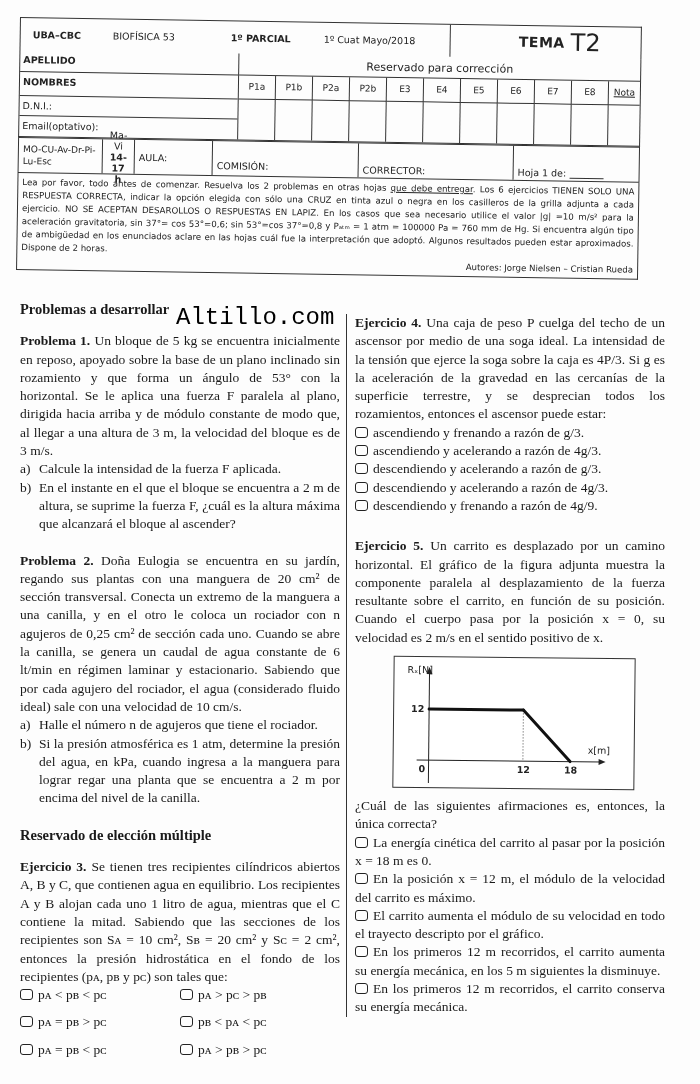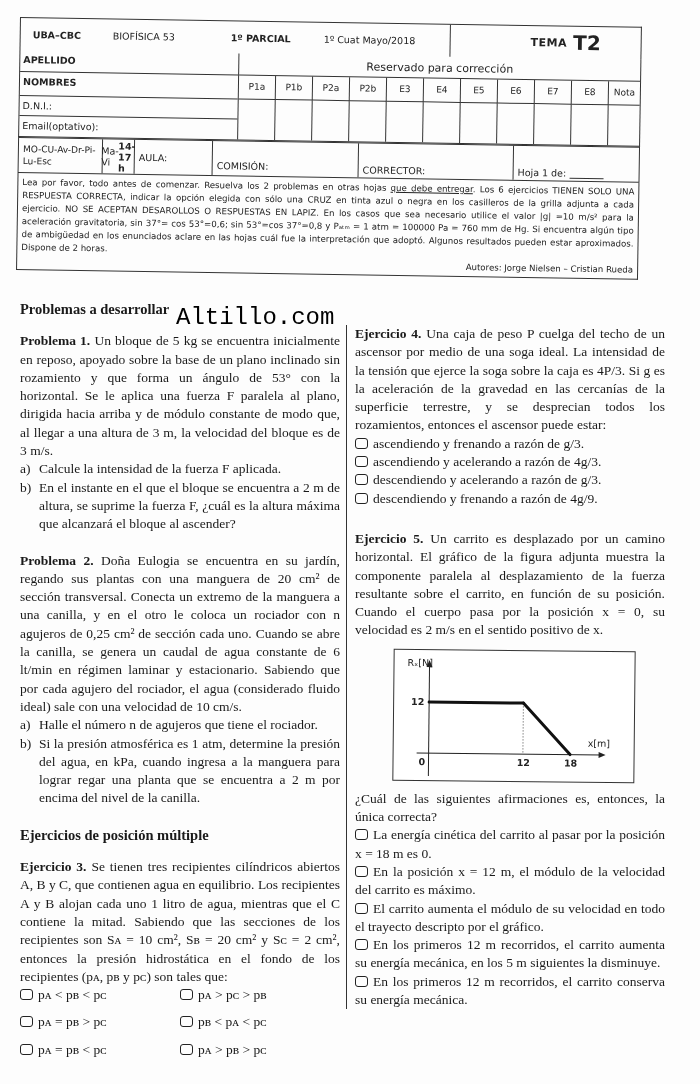--- a/index.html
+++ b/index.html
@@ -15,49 +15,49 @@
     transform: rotate(0.9deg); transform-origin: 0 0;
     font-family: "DejaVu Sans", sans-serif; font-size: 9.5px; color: #222;
   }
   .hrow { display: flex; border: 1px solid #333; border-bottom: none; }
   .hrow:last-child { border-bottom: 1px solid #333; }
   .cell { border-right: 1px solid #333; padding: 2px 4px; box-sizing: border-box; }
   .cell:last-child { border-right: none; }
   .title-row { height: 32px; align-items: center; }
   .title-row .cell { border-right: none; }
   .b { font-weight: bold; }
-  .tema { font-size: 11px; font-weight: bold; letter-spacing: 0.5px; }
-  .tema-val { font-size: 20px; font-weight: bold; margin-left: 6px; }
+  .tema { font-size: 14px; font-weight: bold; letter-spacing: 0.5px; }
+  .tema-val { font-size: 24px; font-weight: normal; margin-left: 6px; }
   .grid { display: flex; border: 1px solid #333; border-top: none; }
   .left-fields { width: 218px; display: flex; flex-direction: column; border-right: 1px solid #333; }
   .left-fields .f { height: 20px; border-bottom: 1px solid #333; padding: 4px 3px 0; box-sizing: border-box; }
   .left-fields .f:last-child { border-bottom: none; }
   .corr { flex: 1; display: flex; flex-direction: column; }
   .corr-title { height: 22px; text-align: center; font-size: 11px; padding-top: 5px; box-sizing: border-box; border-bottom: 1px solid #333; }
   .corr-heads, .corr-boxes { display: flex; }
   .corr-heads > div { height: 24px; border-right: 1px solid #333; border-bottom: 1px solid #333; text-align: center; padding-top: 6px; box-sizing: border-box; font-size: 9px; }
   .corr-boxes > div { height: 40px; border-right: 1px solid #333; box-sizing: border-box; }
   .corr-heads > div:last-child, .corr-boxes > div:last-child { border-right: none; }
   .col { width: 37px; }
-  .col-nota { flex: 1; }
+  .col-nota { flex: 1; text-decoration: underline; }
   .bottom-row { display: flex; border: 1px solid #333; border-top: 1px solid #333; height: 34px; }
   .bottom-row .cell { display: flex; align-items: center; }
   .instr {
     border: 1px solid #333; border-top: none; padding: 3px 4px 2px;
     font-size: 8.6px; line-height: 13px; text-align: justify; color: #222;
   }
   .instr .u { text-decoration: underline; }
   .authors { text-align: right; }
   
   .watermark {
     position: absolute; left: 176px; top: 304px;
     font-family: Liberation Mono, monospace; font-size: 24px; color: #000000;
   }
   .colL { position: absolute; left: 20px; top: 300px; width: 320px; font-size: 13.5px; line-height: 18.3px; }
-  .colR { position: absolute; left: 346px; top: 325px; width: 310px; font-size: 13.5px; line-height: 18.3px; border-left: 1.5px solid #333; padding-left: 8px; }
+  .colR { position: absolute; left: 346px; top: 314px; width: 310px; font-size: 13.5px; line-height: 18.3px; border-left: 1.5px solid #333; padding-left: 8px; }
   h3 { font-size: 14.5px; margin: 0 0 14px; font-weight: bold; }
   p { margin: 0; text-align: justify; }
   .item { display: flex; gap: 3px; }
   .item .lbl { width: 16px; flex: none; }
   .item .txt { flex: 1; text-align: justify; }
   .sp { height: 18px; }
   .chk {
     display: inline-block; width: 11px; height: 9px; border: 1.3px solid #222;
     border-radius: 3px; margin-right: 5px; vertical-align: -1px; cursor: pointer;
   }
@@ -117,21 +117,21 @@
         <div class="col"></div>
         <div class="col"></div>
         <div class="col"></div>
         <div class="col-nota"></div>
       </div>
     </div>
   </div>
 
   <div class="bottom-row">
     <div class="cell" style="width:84px;font-size:9px;line-height:12px">MO-CU-Av-Dr-Pi-Lu-Esc</div>
-    <div class="cell" style="width:32px;flex-direction:row;justify-content:center;text-align:left">
+    <div class="cell" style="width:32px;flex-direction:column;justify-content:center;text-align:center">
       <span>Ma-Vi</span>
       <span class="b">14-17 h</span>
     </div>
     <div class="cell" style="width:78px">AULA:</div>
     <div class="cell" style="width:146px;align-items:flex-end;padding-bottom:4px">COMISIÓN:</div>
     <div class="cell" style="width:155px;align-items:flex-end;padding-bottom:2px">CORRECTOR:</div>
     <div class="cell" style="flex:1;align-items:flex-end;padding-bottom:2px">
       <span>Hoja 1 de:</span>
       <span style="display:inline-block;width:34px;border-bottom:1px solid #333;margin-left:3px"></span>
     </div>
@@ -168,41 +168,42 @@
         <span class="lbl">a)</span>
         <span class="txt">Halle el número n de agujeros que tiene el rociador.</span>
       </div>
     <div class="item">
         <span class="lbl">b)</span>
         <span class="txt">Si la presión atmosférica es 1 atm, determine la presión del agua, en kPa, cuando ingresa a la manguera para lograr regar una planta que se encuentra a 2 m por encima del nivel de la canilla.</span>
       </div>
   </div>
 
   <div class="sp"></div>
-  <h3>Ejercicios de posición múltiple</h3>
+  <h3>Reservado de elección múltiple</h3>
 
   <div>
     <p><b>Ejercicio 3.</b><span> Se tienen tres recipientes cilíndricos abiertos A, B y C, que contienen agua en equilibrio. Los recipientes A y B alojan cada uno 1 litro de agua, mientras que el C contiene la mitad. Sabiendo que las secciones de los recipientes son Sᴀ = 10 cm², Sʙ = 20 cm² y Sᴄ = 2 cm², entonces la presión hidrostática en el fondo de los recipientes (pᴀ, pʙ y pᴄ) son tales que:</span></p>
     <div class="opt3">
       <label class="opt"><span class="chk"></span><span>pᴀ &lt; pʙ &lt; pᴄ</span></label>
       <label class="opt"><span class="chk"></span><span>pᴀ &gt; pᴄ &gt; pʙ</span></label>
       <label class="opt"><span class="chk"></span><span>pᴀ = pʙ &gt; pᴄ</span></label>
       <label class="opt"><span class="chk"></span><span>pʙ &lt; pᴀ &lt; pᴄ</span></label>
       <label class="opt"><span class="chk"></span><span>pᴀ = pʙ &lt; pᴄ</span></label>
       <label class="opt"><span class="chk"></span><span>pᴀ &gt; pʙ &gt; pᴄ</span></label>
     </div>
   </div>
 </div>
 
 <div class="colR">
   <div>
     <p><b>Ejercicio 4.</b><span> Una caja de peso P cuelga del techo de un ascensor por medio de una soga ideal. La intensidad de la tensión que ejerce la soga sobre la caja es 4P/3. Si g es la aceleración de la gravedad en las cercanías de la superficie terrestre, y se desprecian todos los rozamientos, entonces el ascensor puede estar:</span></p>
     <label class="opt"><span class="chk"></span><span>ascendiendo y frenando a razón de g/3.</span></label>
     <label class="opt"><span class="chk"></span><span>ascendiendo y acelerando a razón de 4g/3.</span></label>
     <label class="opt"><span class="chk"></span><span>descendiendo y acelerando a razón de g/3.</span></label>
+    <label class="opt"><span class="chk"></span><span>descendiendo y acelerando a razón de 4g/3.</span></label>
     <label class="opt"><span class="chk"></span><span>descendiendo y frenando a razón de 4g/9.</span></label>
   </div>
 
   <div class="sp" style="height:22px"></div>
 
   <div>
     <p><b>Ejercicio 5.</b><span> Un carrito es desplazado por un camino horizontal. El gráfico de la figura adjunta muestra la componente paralela al desplazamiento de la fuerza resultante sobre el carrito, en función de su posición. Cuando el cuerpo pasa por la posición x = 0, su velocidad es 2 m/s en el sentido positivo de x.</span></p>
 
     <div class="chart-box">
       <svg id="chart" width="240" height="130">

